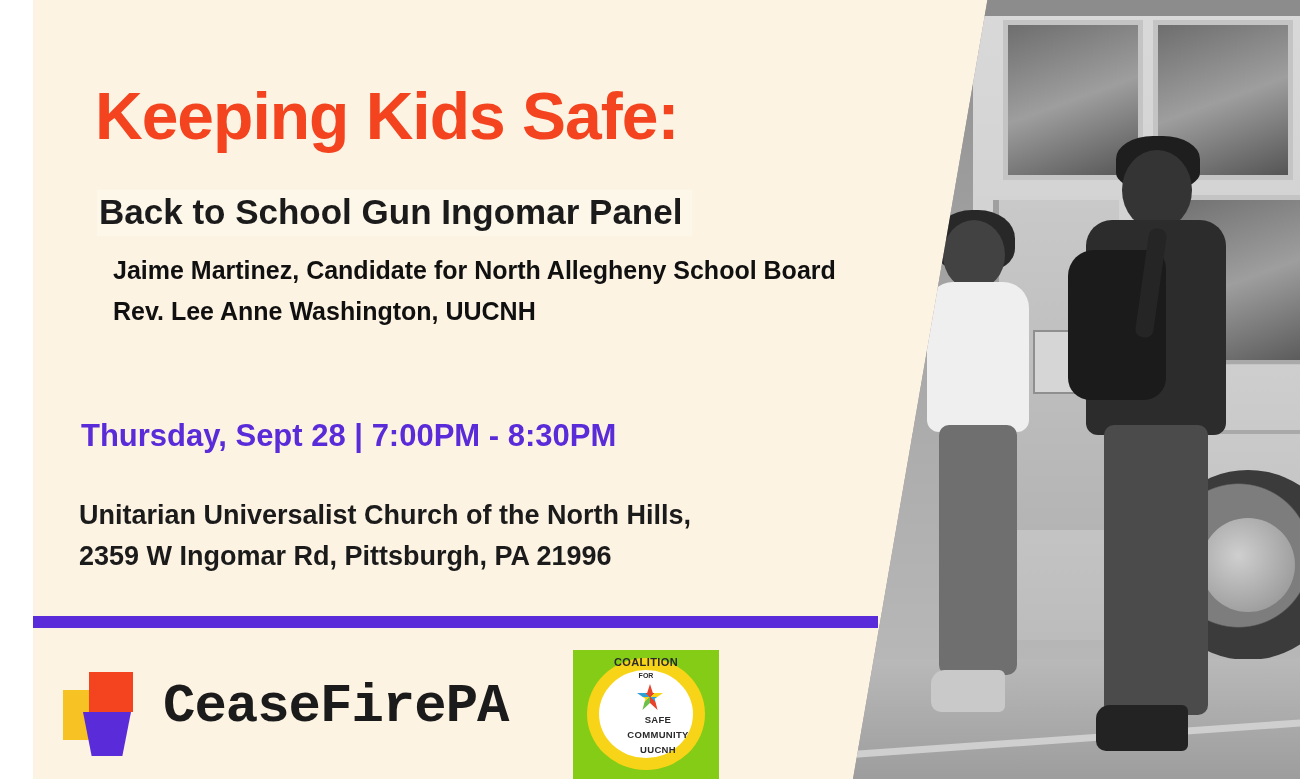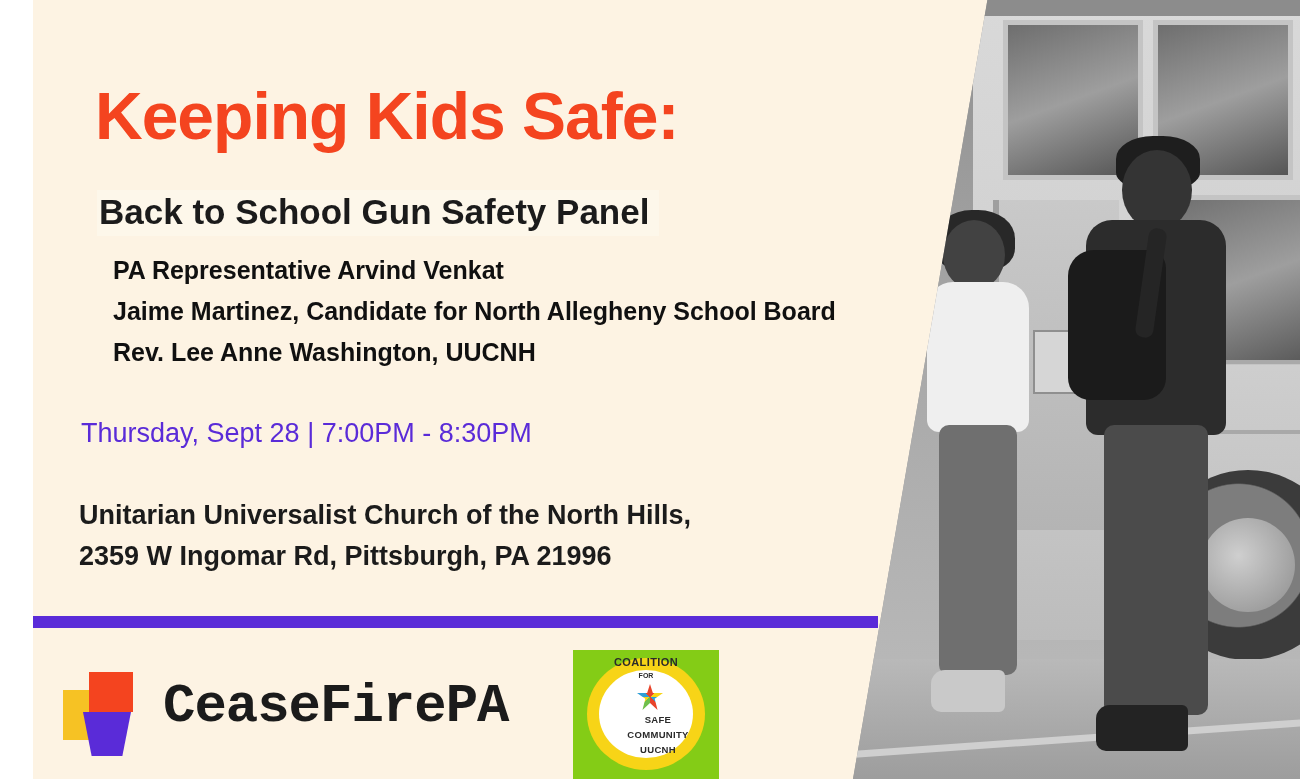--- a/index.html
+++ b/index.html
@@ -157,22 +157,22 @@
   .speaker {
     font-size: 25px;
     font-weight: bold;
     color: #101010;
     line-height: 41px;
     white-space: nowrap;
   }
   .datetime {
     position: absolute;
     left: 48px; top: 418px;
-    font-size: 27px;
-    font-weight: normal;
+    font-size: 31px;
+    font-weight: bold;
     color: #5a2bd8;
     white-space: nowrap;
   }
   .venue {
     position: absolute;
     left: 46px; top: 495px;
     font-size: 27px;
     font-weight: bold;
     color: #1b1b1b;
     line-height: 41px;
@@ -282,24 +282,23 @@
         <div class="p-legs"></div>
         <div class="p-shoe"></div>
       </div>
     </div>
   </div>
 
   <div class="content">
 
     <div class="title">Keeping Kids Safe:</div>
 
-    <div class="subtitle">Back to School Gun Safety Panel</div>
+    <div class="subtitle">Back to School Gun Ingomar Panel</div>
 
     <div class="speakers">
-      <div class="speaker">PA Representative Arvind Venkat</div>
       <div class="speaker">Jaime Martinez, Candidate for North Allegheny School Board</div>
       <div class="speaker">Rev. Lee Anne Washington, UUCNH</div>
     </div>
 
     <div class="datetime">Thursday, Sept 28 | 7:00PM - 8:30PM</div>
 
     <div class="venue">
       <div>Unitarian Universalist Church of the North Hills,</div>
       <div>2359 W Ingomar Rd, Pittsburgh, PA 21996</div>
     </div>

